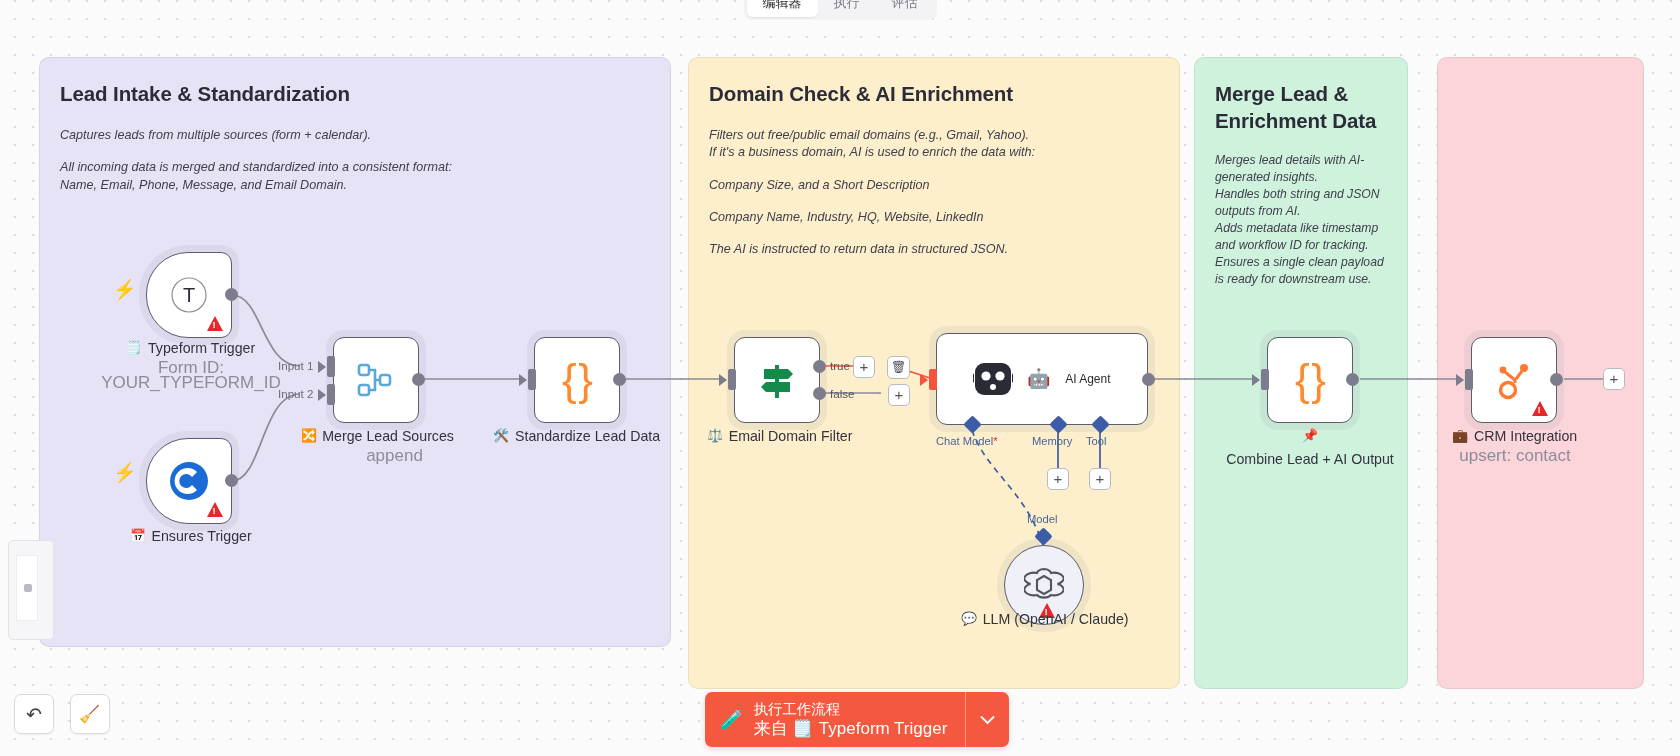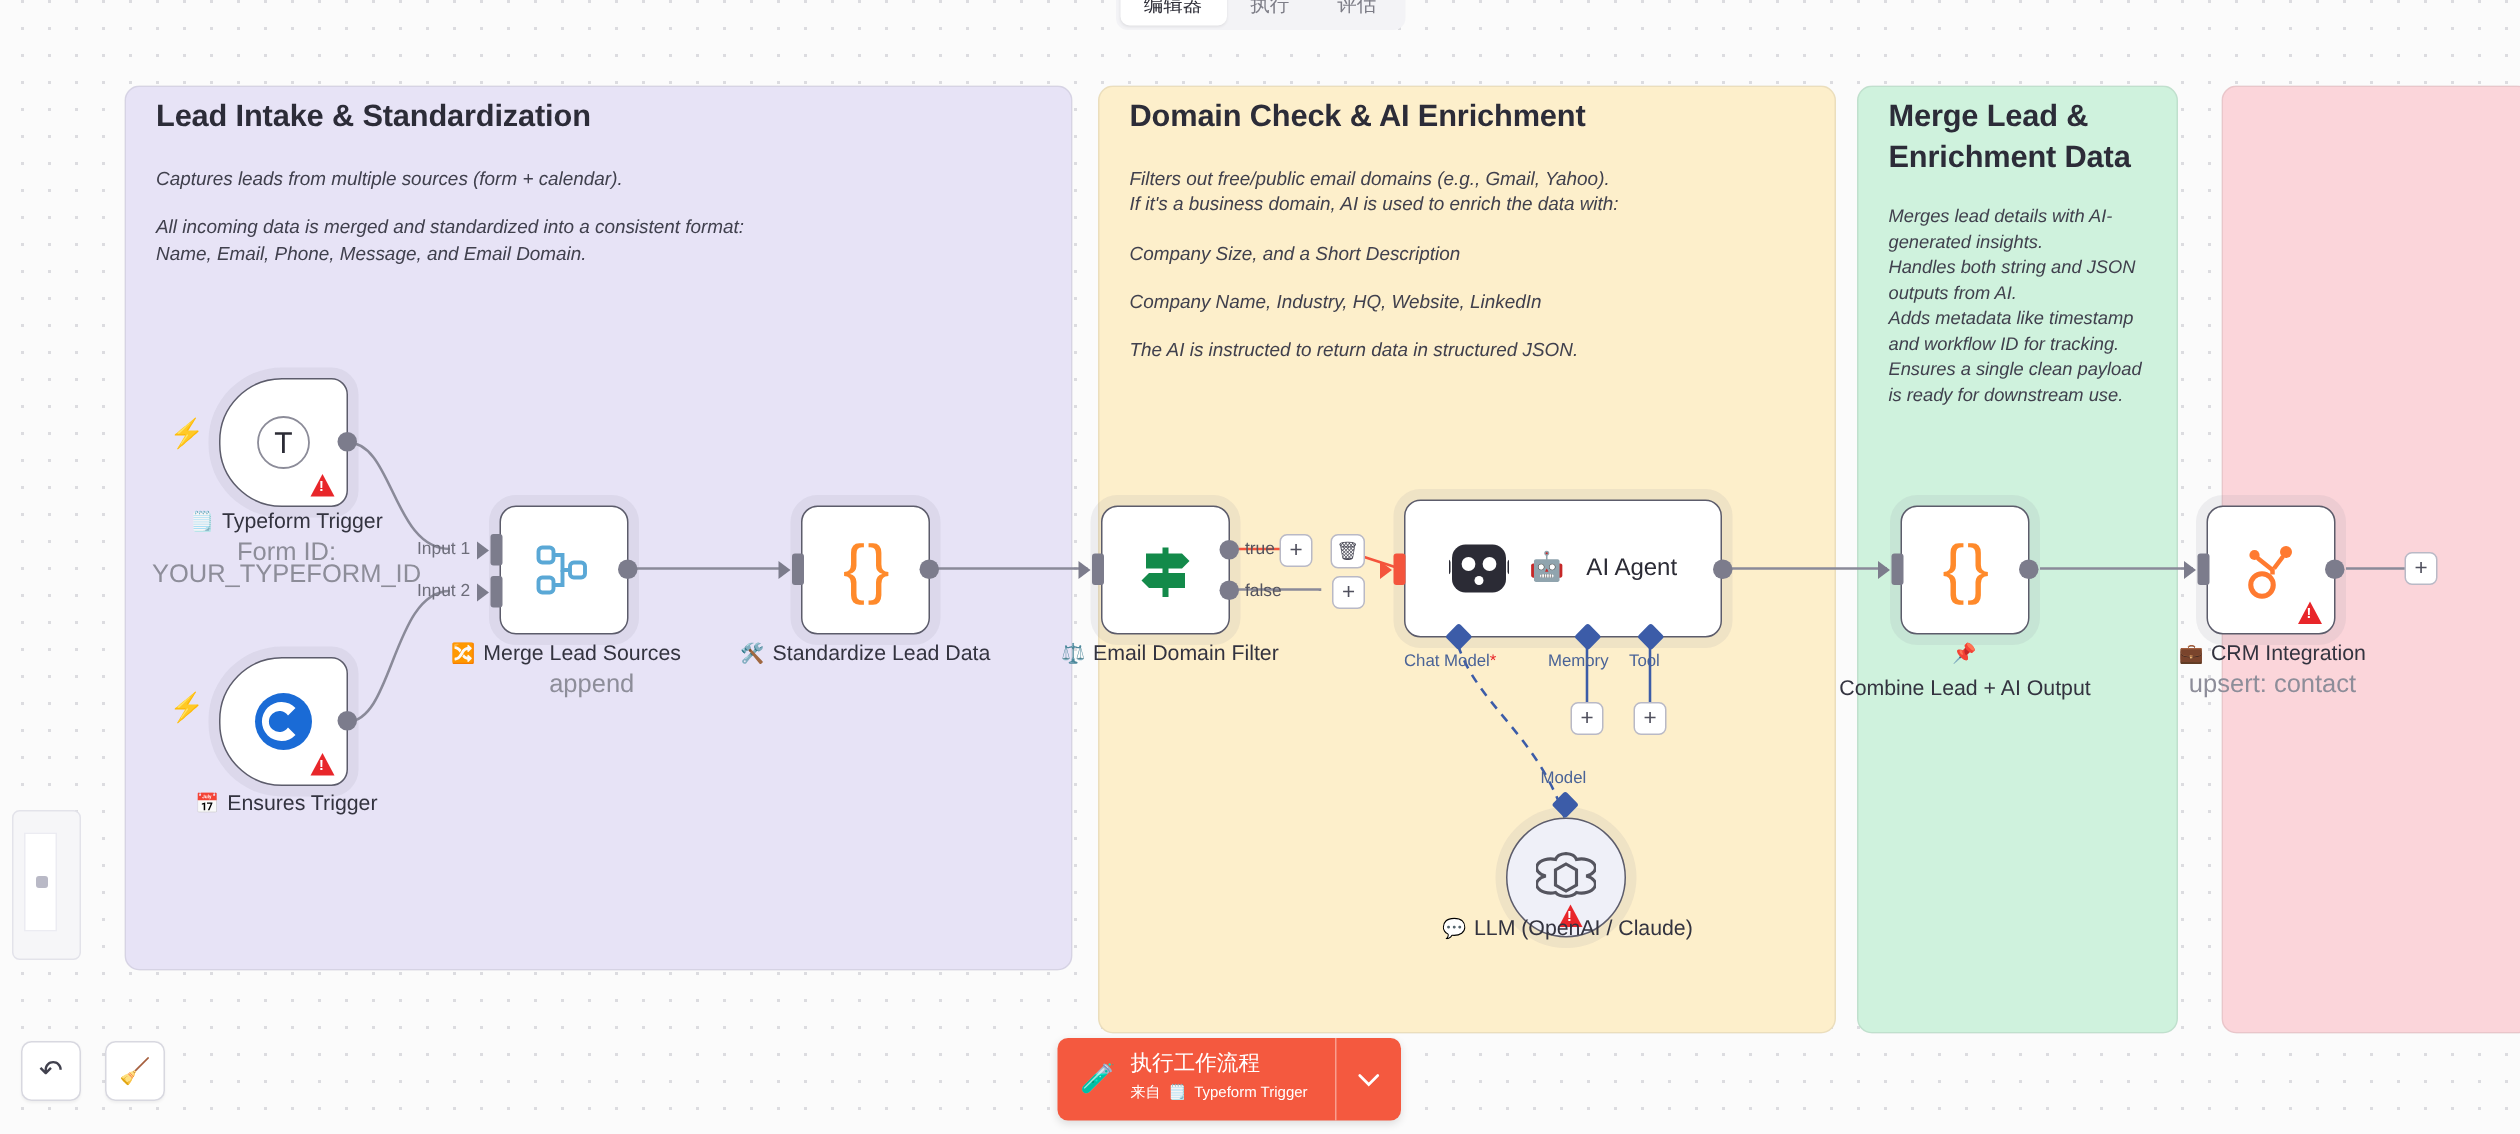--- a/index.html
+++ b/index.html
@@ -32,23 +32,22 @@
     font-size: 13px; color: #7d7d87; padding: 5px 16px 6px 16px;
     border-radius: 6px; white-space: nowrap; line-height: 16px;
   }
   .tab.active { background: #fff; color: #2b2b35; box-shadow: 0 1px 2px rgba(0,0,0,.08); }
 
   
   .panel {
     position: absolute;
     border-radius: 10px;
     border: 1px solid rgba(0,0,0,.07);
-    padding: 6px 20px 14px 20px;
+    padding: 22px 20px 14px 20px;
     overflow: hidden;
-    margin-left: 44px;
   }
   .panel h2 {
     font-size: 20.5px; font-weight: 700; color: #2c2c38;
     line-height: 27px; letter-spacing: -0.1px;
     margin-bottom: 18px;
   }
   .panel p {
     font-size: 12.6px; font-style: italic; color: #40404d;
     line-height: 17.3px; margin-bottom: 15px; white-space: pre-line;
   }
@@ -176,21 +175,21 @@
     display: flex; align-items: stretch;
     background: #f4593f; border-radius: 7px; overflow: hidden;
     box-shadow: 0 2px 6px rgba(0,0,0,.12);
   }
   #exec .main {
     display: flex; align-items: center; gap: 10px;
     padding: 8px 18px 9px 15px;
   }
   #exec .txt { color: #fff; }
   #exec .t1 { font-size: 14.4px; line-height: 19px; }
-  #exec .t2 { font-size: 10px; line-height: 19px; display: flex; gap: 5px; align-items: flex-start; }
+  #exec .t2 { font-size: 17px; line-height: 19px; display: flex; gap: 5px; align-items: flex-start; }
   #exec .divider { width: 1px; background: rgba(255,255,255,.42); }
   #exec .chev {
     width: 43px; display: flex; align-items: center; justify-content: center;
     color: #fff; font-size: 15px;
   }
   .flask { font-size: 19px; color: #fff; }
 </style>
 </head>
 <body>
 
@@ -342,21 +341,21 @@
   <div class="node halo" style="left:936px; top:333px; width:212px; height:92px; gap:14px;">
     <svg width="40" height="36" viewBox="0 0 40 36">
       <rect x="2" y="2" width="36" height="32" rx="9" fill="#2b2b35"></rect>
       <circle cx="13" cy="15" r="4.6" fill="#fff"></circle>
       <circle cx="27" cy="15" r="4.6" fill="#fff"></circle>
       <circle cx="20" cy="26" r="3" fill="#fff"></circle>
       <rect x="-3" y="12" width="4" height="10" rx="2" fill="#2b2b35"></rect>
       <rect x="39" y="12" width="4" height="10" rx="2" fill="#2b2b35"></rect>
     </svg>
     <span class="node-emoji" style="font-size:19px;">🤖</span>
-    <span style="font-size:16px;color:#2b2b35;">AI Agent</span>
+    <span style="font-size:12px;color:#2b2b35;">AI Agent</span>
   </div>
   <div class="dot" style="left:1142px; top:373px;"></div>
 
   <div class="diamond" style="left:966px; top:418px;"></div>
   <div class="diamond" style="left:1052px; top:418px;"></div>
   <div class="diamond" style="left:1094px; top:418px;"></div>
   <div class="sublabel" style="left:936px; top:434px;">
     <span>Chat Model</span><span class="reqdot">*</span>
   </div>
   <div class="sublabel" style="left:1032px; top:434px;">Memory</div>

